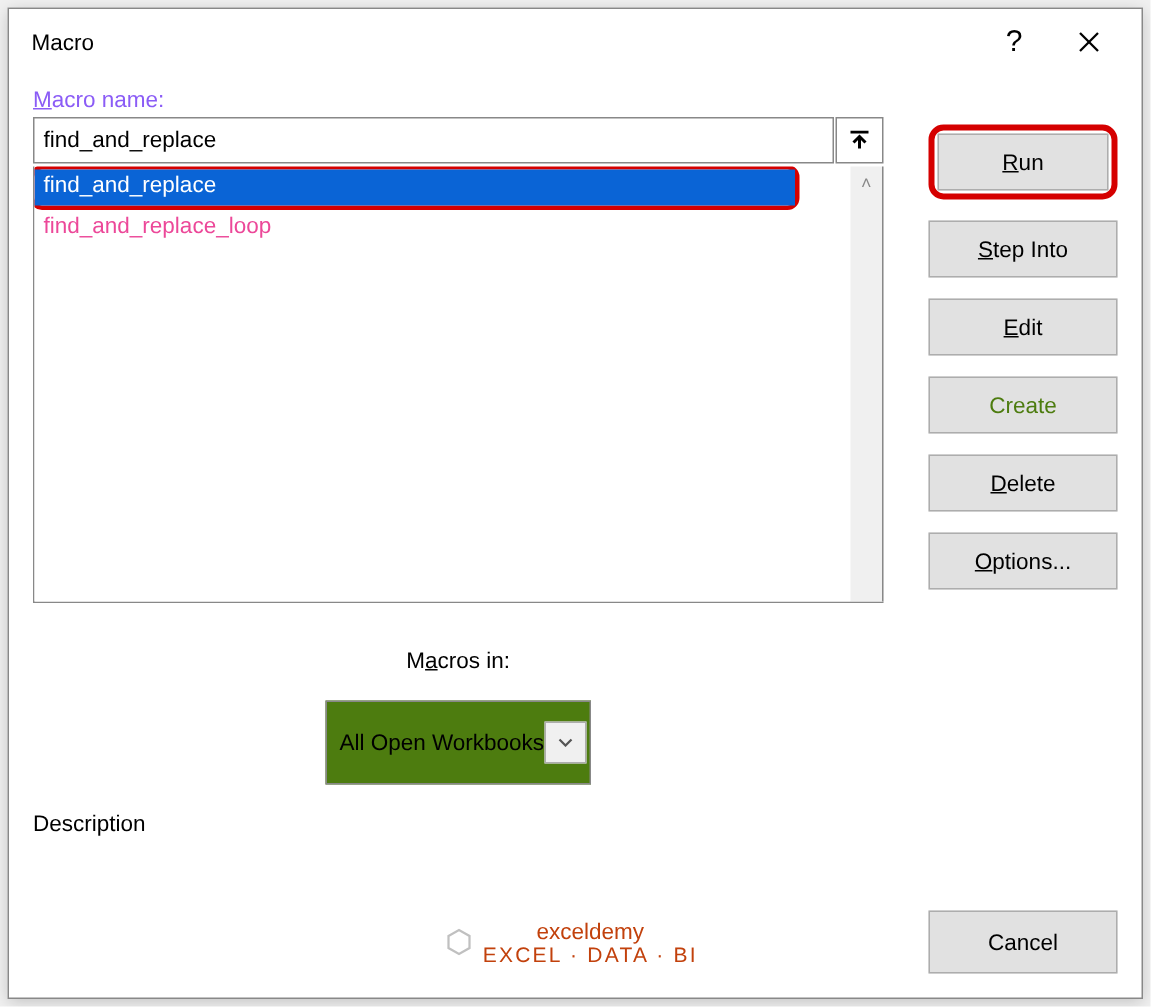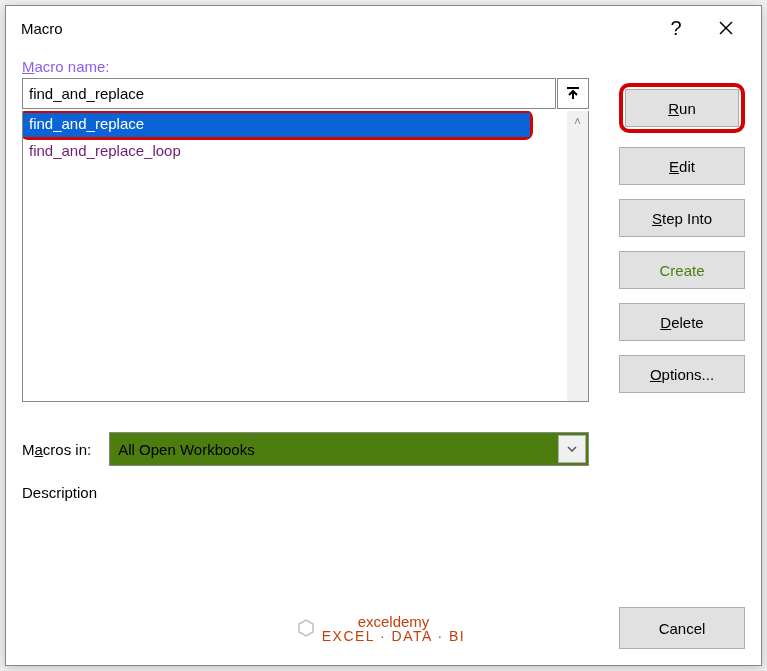--- a/index.html
+++ b/index.html
@@ -128,32 +128,33 @@
       border: 3px solid #d50000;
       border-radius: 8px;
       margin-left: -3px;
       margin-right: 34px;
       margin-top: -1px;
     }
     .list-item {
       height: 24px;
       padding: 2px 6px;
       font-size: 15px;
-      color: #701a75;
+      color: #ec4899;
       white-space: nowrap;
     }
     .list-item.selected {
       background: #0a64d6;
       color: #fff;
     }
     .macros-in-row {
       display: flex;
       align-items: center;
       gap: 18px;
       margin-top: 30px;
+      flex-direction: column;
     }
     .macros-in-label {
       font-size: 15px;
       white-space: nowrap;
     }
     .select-box {
       flex: 1;
       height: 34px;
       border: 1px solid #888;
       display: flex;
@@ -290,22 +291,22 @@
         </div>
       </div>
 
       <div class="description-label">Description</div>
     </div>
 
     <div class="right-col">
       <div class="btn-highlight">
         <button class="btn"><span class="underline">R</span>un</button>
       </div>
+      <button class="btn"><span class="underline">S</span>tep Into</button>
       <button class="btn"><span class="underline">E</span>dit</button>
-      <button class="btn"><span class="underline">S</span>tep Into</button>
       <button class="btn disabled">Create</button>
       <button class="btn"><span class="underline">D</span>elete</button>
       <button class="btn"><span class="underline">O</span>ptions...</button>
     </div>
   </div>
 
   <div class="bottom-area">
     <div class="watermark">
       <svg width="20" height="20" viewBox="0 0 20 20">
         <path d="M3 6 L10 2 L17 6 L17 14 L10 18 L3 14 Z" fill="none" stroke="#c0c0c0" stroke-width="1.5"></path>

